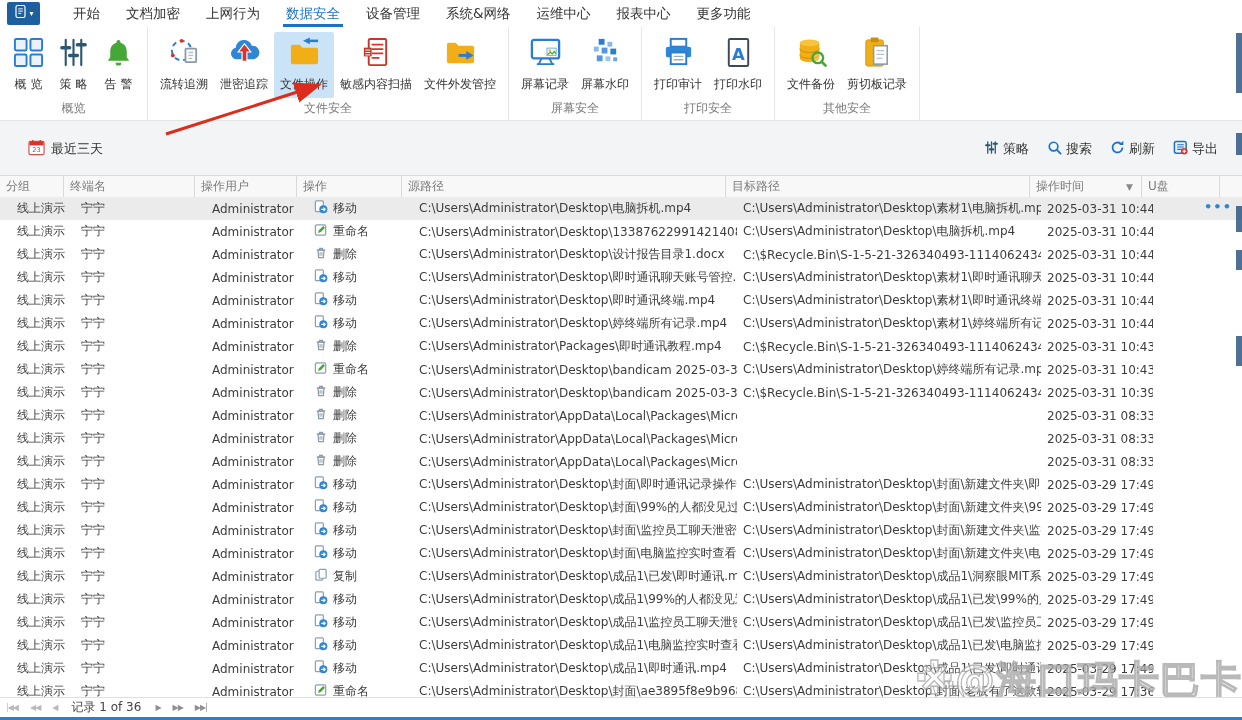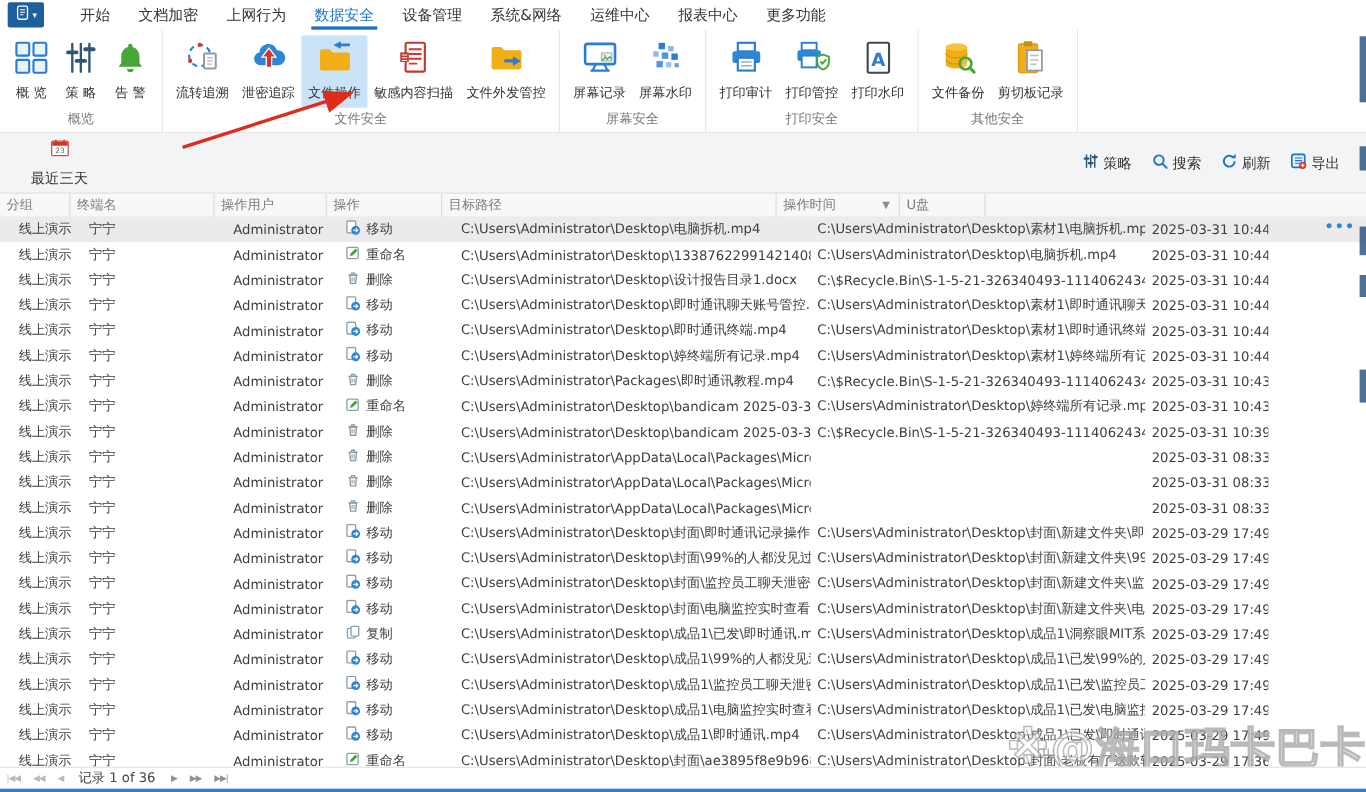--- a/index.html
+++ b/index.html
@@ -21,21 +21,21 @@
   .rg-items{display:flex;flex:1;align-items:flex-start;padding-top:5px;}
   .ritem{display:flex;flex-direction:column;align-items:center;gap:3px;padding:4px 6px 5px;cursor:pointer;border-radius:2px;}
   .ritem.hl{background:#cbe3f6;}
   .ritem svg{width:33px;height:33px;}
   .ritem .rlabel{font-size:12px;color:#333;white-space:nowrap;}
   .rg-label{text-align:center;font-size:12px;color:#787878;padding:2px 0 5px;}
   
   .anno-arrow{position:absolute;left:128px;top:70px;width:215px;height:72px;z-index:20;pointer-events:none;}
   
   .band{height:55px;background:#f3f4f5;position:relative;display:flex;align-items:center;}
-  .date-filter{display:flex;align-items:center;gap:6px;margin-left:28px;font-size:13px;color:#333;cursor:pointer;flex-direction:column;}
+  .date-filter{display:flex;align-items:center;gap:6px;margin-left:28px;font-size:13px;color:#333;cursor:pointer;}
   .date-filter svg{width:17px;height:17px;}
   .band-actions{position:absolute;right:24px;display:flex;align-items:center;gap:18px;}
   .bact{display:flex;align-items:center;gap:4px;font-size:13px;color:#333;cursor:pointer;}
   .bact svg{width:15px;height:15px;}
   
   .grid{position:absolute;top:175px;left:0;right:0;bottom:0;background:#fff;}
   .ghead{display:flex;height:21px;background:#f8f8f8;border-top:1px solid #dcdcdc;border-bottom:1px solid #dcdcdc;}
   .gh{font-size:12px;color:#7c7c7c;border-right:1px solid #d9d9d9;display:flex;align-items:center;
       padding:0 4px 0 6px;box-sizing:border-box;white-space:nowrap;overflow:hidden;cursor:pointer;position:relative;}
   .gh .caret{position:absolute;right:8px;color:#8a8a8a;font-size:9px;}
@@ -199,30 +199,20 @@
           <span><svg viewBox="0 0 34 34">
               <rect x="9" y="3" width="16" height="8" fill="#fff" stroke="#2b7cd3" stroke-width="2"></rect>
               <rect x="4" y="11" width="26" height="11" rx="2" fill="#2e86d4"></rect>
               <rect x="9" y="17" width="16" height="12" fill="#fff" stroke="#2b7cd3" stroke-width="2"></rect>
               <path d="M12 21h10M12 24.5h10" stroke="#9ab0bd" stroke-width="1.5"></path>
             </svg></span>
           <span class="rlabel">打印审计</span>
         </div>
         <div class="ritem">
           <span><svg viewBox="0 0 34 34">
-              <rect x="7" y="3" width="14" height="7" fill="#fff" stroke="#2b7cd3" stroke-width="1.8"></rect>
-              <rect x="3" y="10" width="22" height="10" rx="2" fill="#2e86d4"></rect>
-              <rect x="7" y="15" width="14" height="11" fill="#fff" stroke="#2b7cd3" stroke-width="1.8"></rect>
-              <path d="M27 14l5.5 2v4.5c0 4-2.4 6.5-5.5 7.6-3.1-1.1-5.5-3.6-5.5-7.6V16z" fill="#fff" stroke="#45a735" stroke-width="1.8"></path>
-              <path d="M24.5 20.5l2 2 3.5-4" stroke="#45a735" stroke-width="1.8" fill="none"></path>
-            </svg></span>
-          <span class="rlabel">打印管控</span>
-        </div>
-        <div class="ritem">
-          <span><svg viewBox="0 0 34 34">
               <rect x="7" y="3" width="20" height="28" rx="1.5" fill="#fff" stroke="#3b4a55" stroke-width="2"></rect>
               <text x="17" y="24.5" font-size="17" font-weight="bold" fill="#2b7cd3" text-anchor="middle" font-family="DejaVu Sans, sans-serif">A</text>
             </svg></span>
           <span class="rlabel">打印水印</span>
         </div>
       </div>
       <div class="rg-label">打印安全</div>
     </div>
     <div class="rgroup">
       <div class="rg-items">
@@ -310,20 +300,23 @@
       </div>
       <div class="gh" style="width: 131px; flex: 0 0 auto; align-items: center;">
         <span>终端名</span>
       </div>
       <div class="gh" style="width: 102px; flex: 0 0 auto;">
         <span>操作用户</span>
       </div>
       <div class="gh" style="width: 105px; flex: 0 0 auto;">
         <span>操作</span>
       </div>
+      <div class="gh" style="width: 324px; flex: 0 0 auto;">
+        <span>源路径</span>
+      </div>
       <div class="gh" style="width: 304px; flex: 0 0 auto;">
         <span>目标路径</span>
       </div>
       <div class="gh" style="width: 112px; flex: 0 0 auto;">
         <span>操作时间</span>
         <span class="caret">▼</span>
       </div>
       <div class="gh" style="width: 78px; flex: 0 0 auto;">
         <span>U盘</span>
       </div>

